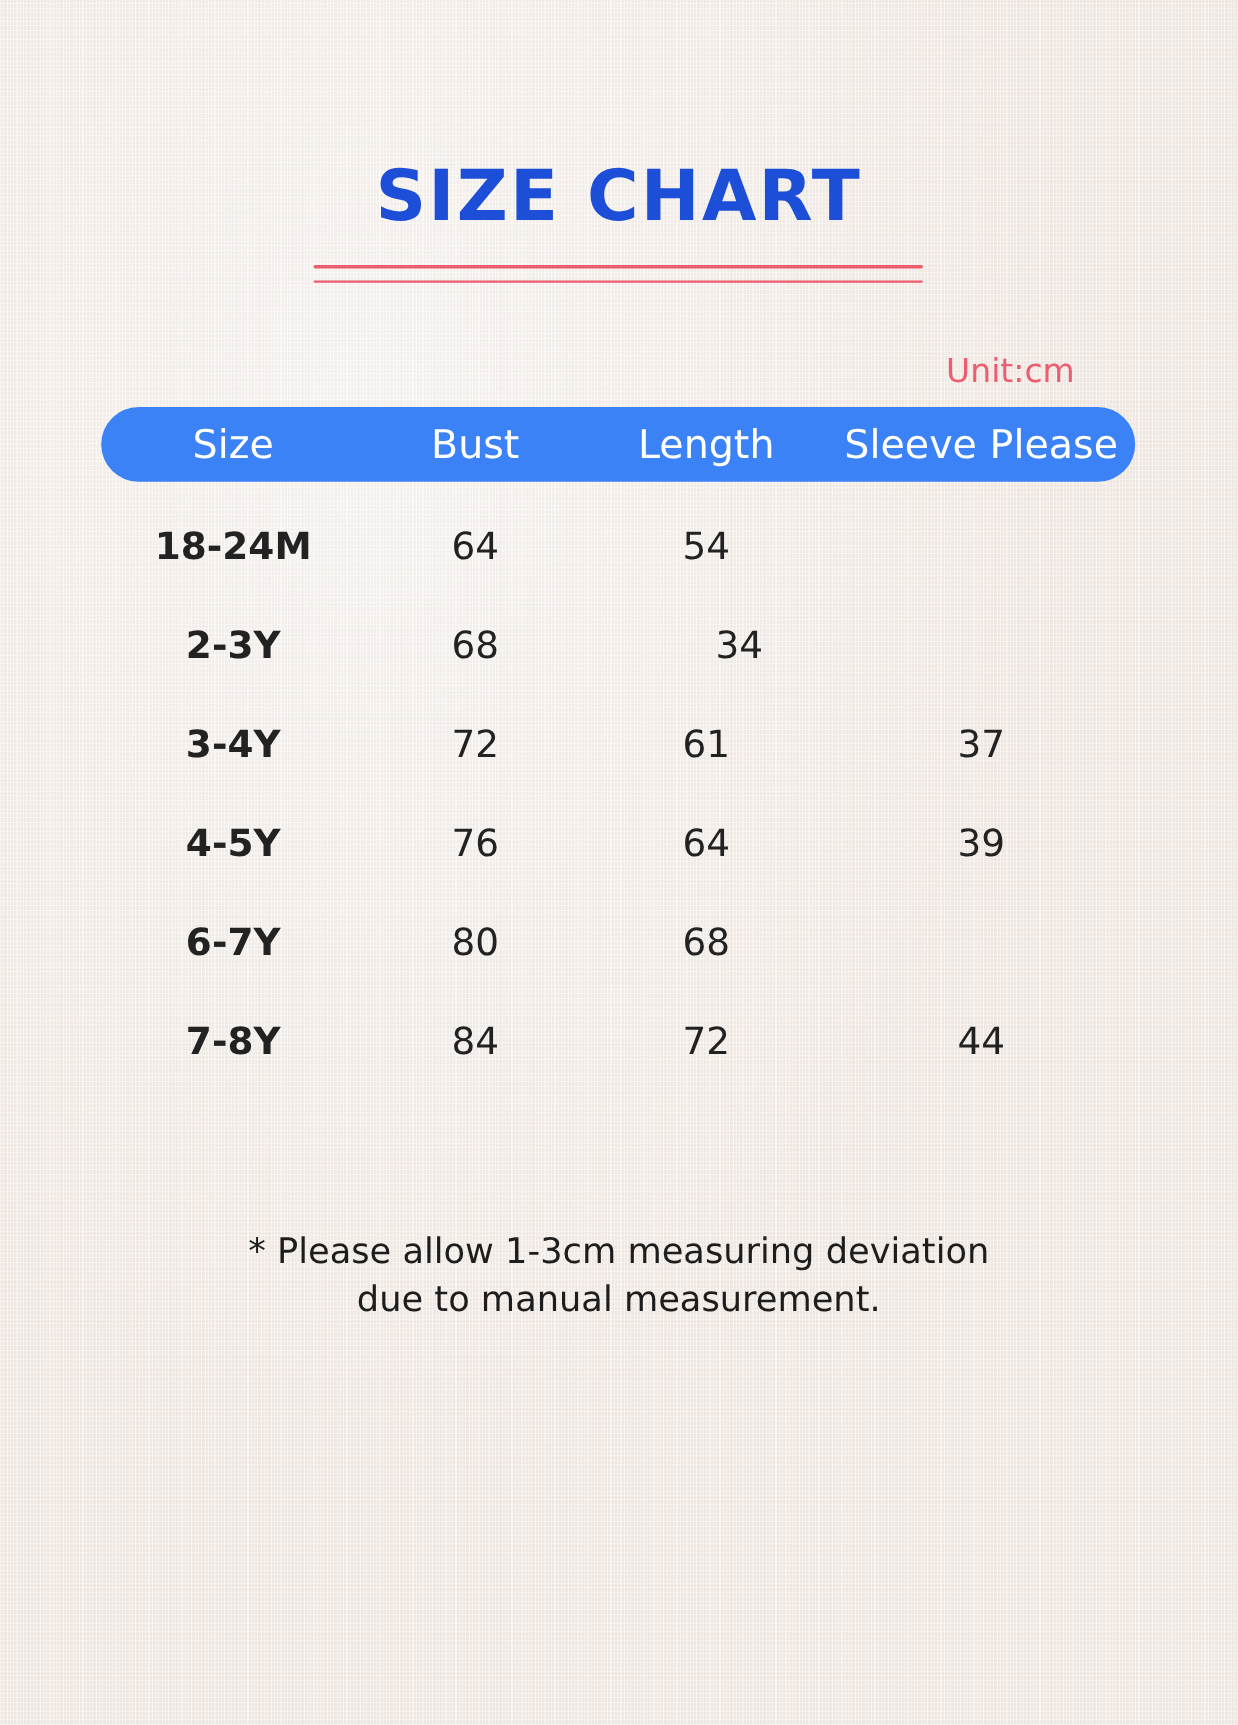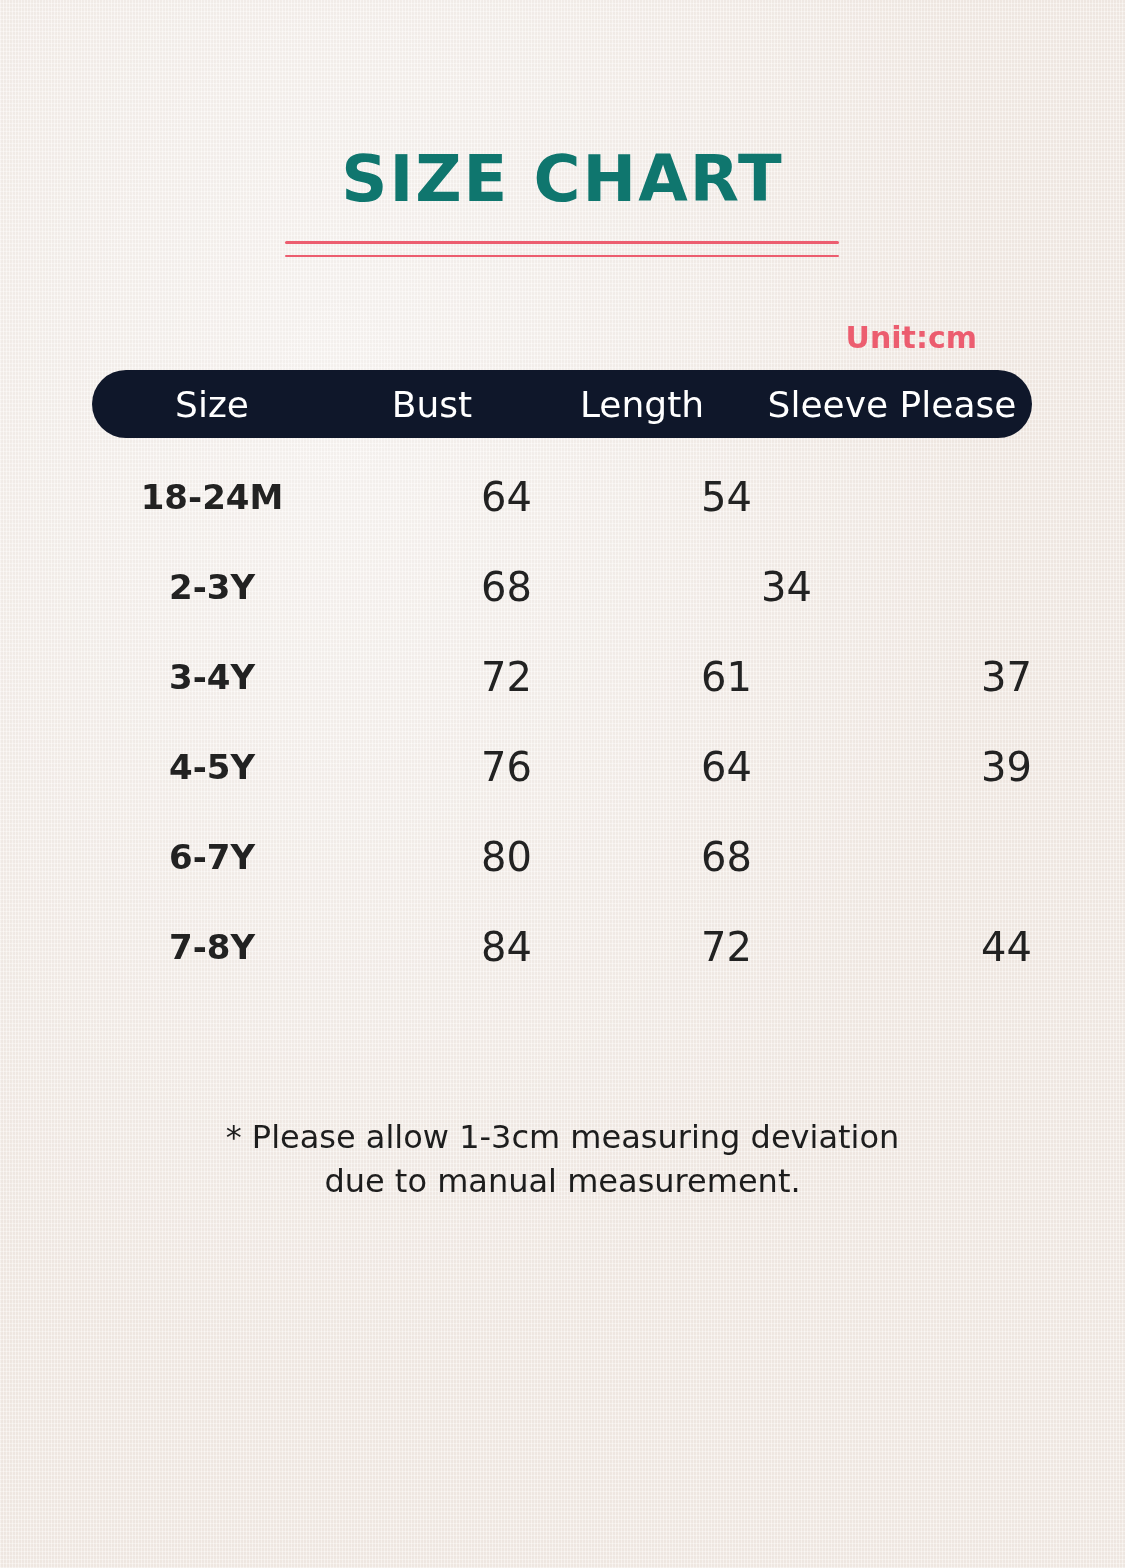--- a/index.html
+++ b/index.html
@@ -33,21 +33,21 @@
   .title {
     position: absolute;
     top: 142px;
     left: 0;
     width: 1125px;
     text-align: center;
     font-family: "DejaVu Sans", sans-serif;
     font-weight: bold;
     font-size: 64px;
     letter-spacing: 2px;
-    color: #0f766e;
+    color: #1d4ed8;
   }
 
   .rule-wrap {
     position: absolute;
     top: 241px;
     left: 285px;
     width: 554px;
   }
   .rule-wrap .line {
     height: 3px;
@@ -58,34 +58,33 @@
     margin-top: 11px;
     height: 2px;
   }
 
   .unit {
     position: absolute;
     top: 320px;
     right: 148px;
     font-size: 30px;
     color: #ec5d6f;
-    font-weight: bold;
   }
 
   .table {
     position: absolute;
     top: 370px;
     left: 92px;
     width: 940px;
   }
 
   .header-row {
     display: flex;
     align-items: center;
-    background: #0f172a;
+    background: #3b82f6;
     border-radius: 38px;
     height: 68px;
     color: #ffffff;
   }
   .header-row .cell {
     font-size: 36px;
     text-align: center;
   }
 
   .col-size { width: 240px; }
@@ -103,22 +102,21 @@
   }
   .data-row .cell {
     text-align: center;
     color: #222222;
   }
   .data-row .cell.size {
     font-size: 34px;
     font-weight: bold;
   }
   .data-row .cell.num {
-    font-size: 40px;
-    text-align: right;
+    font-size: 34px;
   }
 
   .note {
     position: absolute;
     top: 1115px;
     left: 0;
     width: 1125px;
     text-align: center;
     color: #1d1d1d;
     font-size: 32px;

